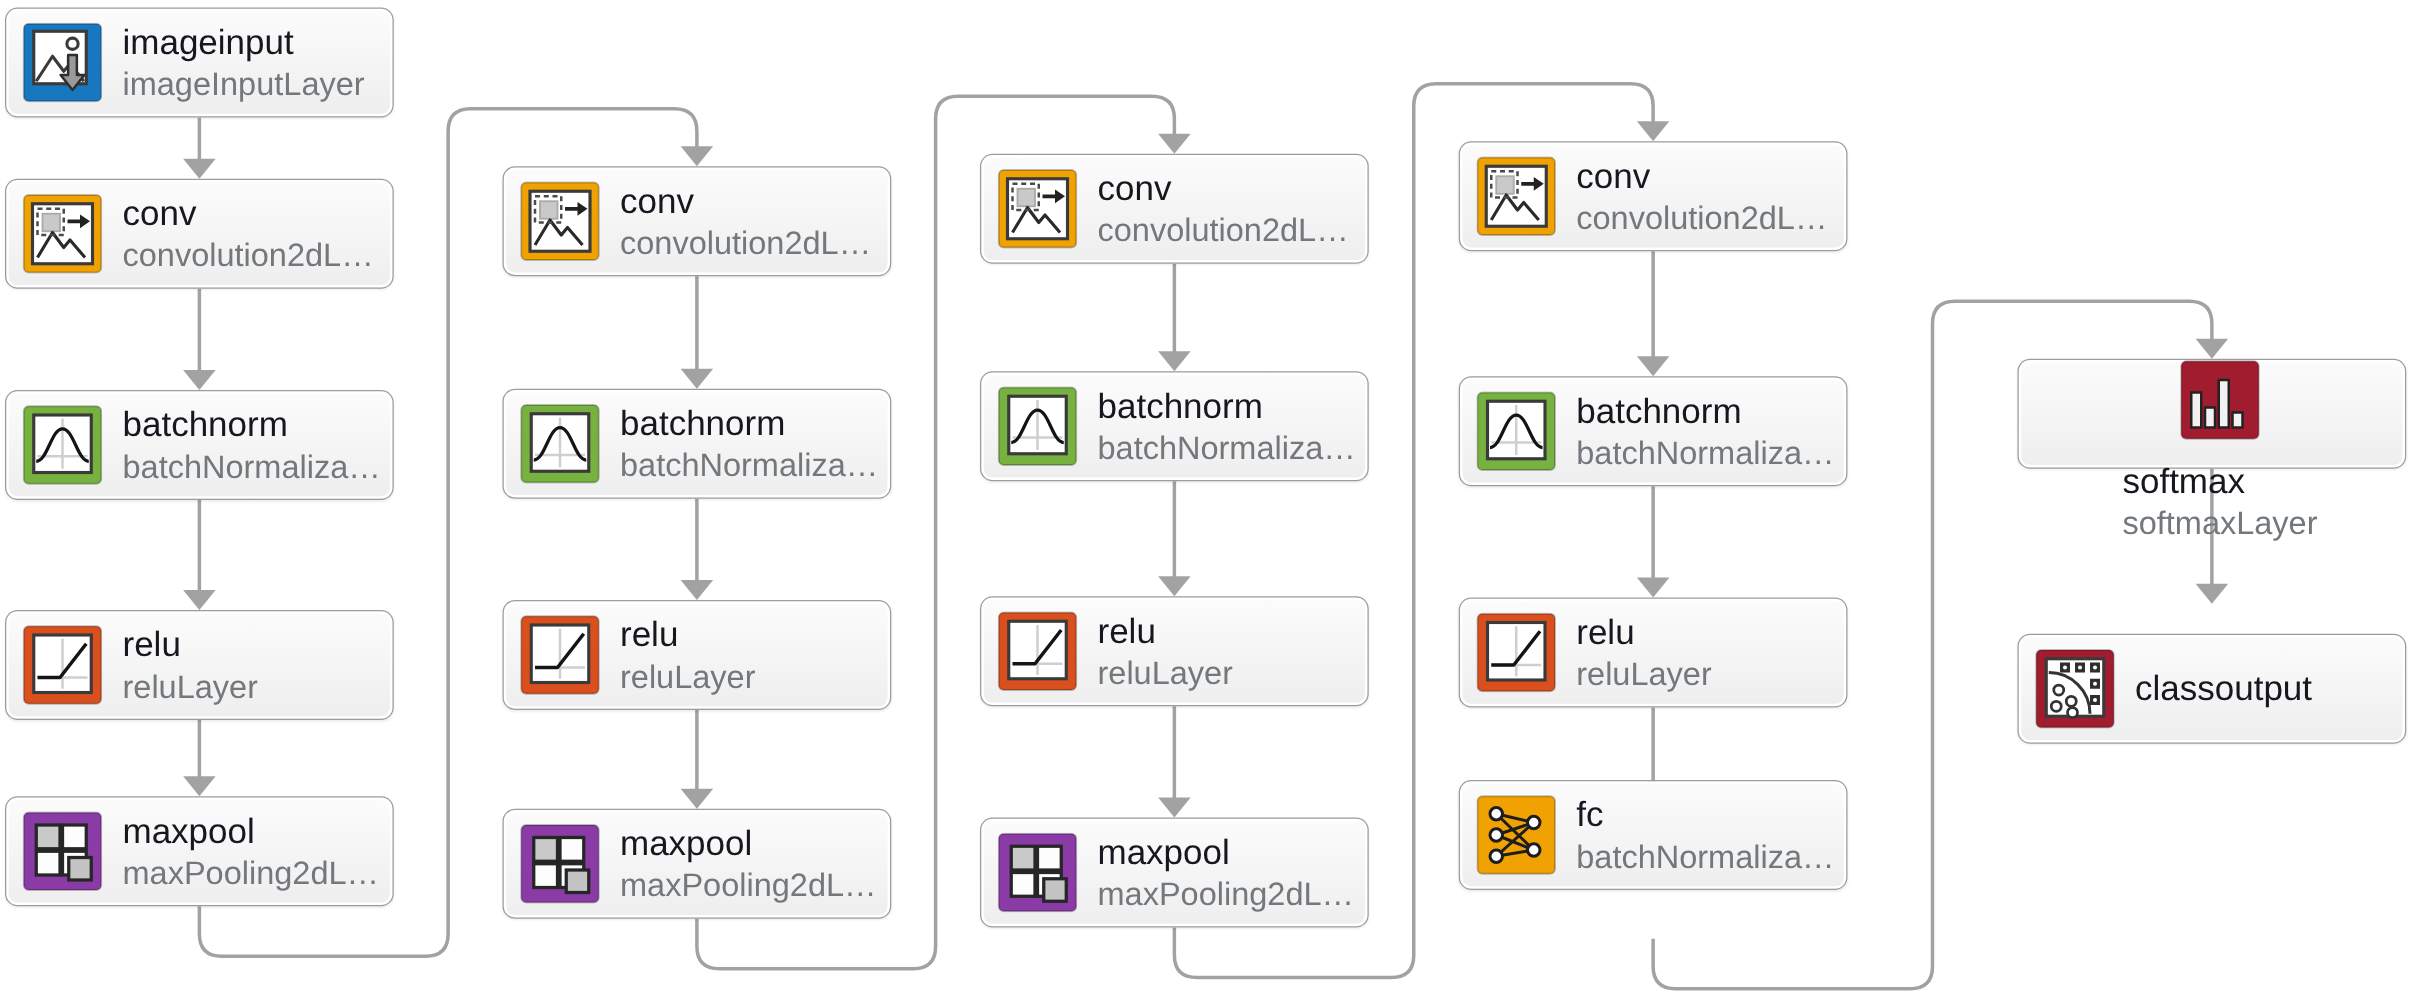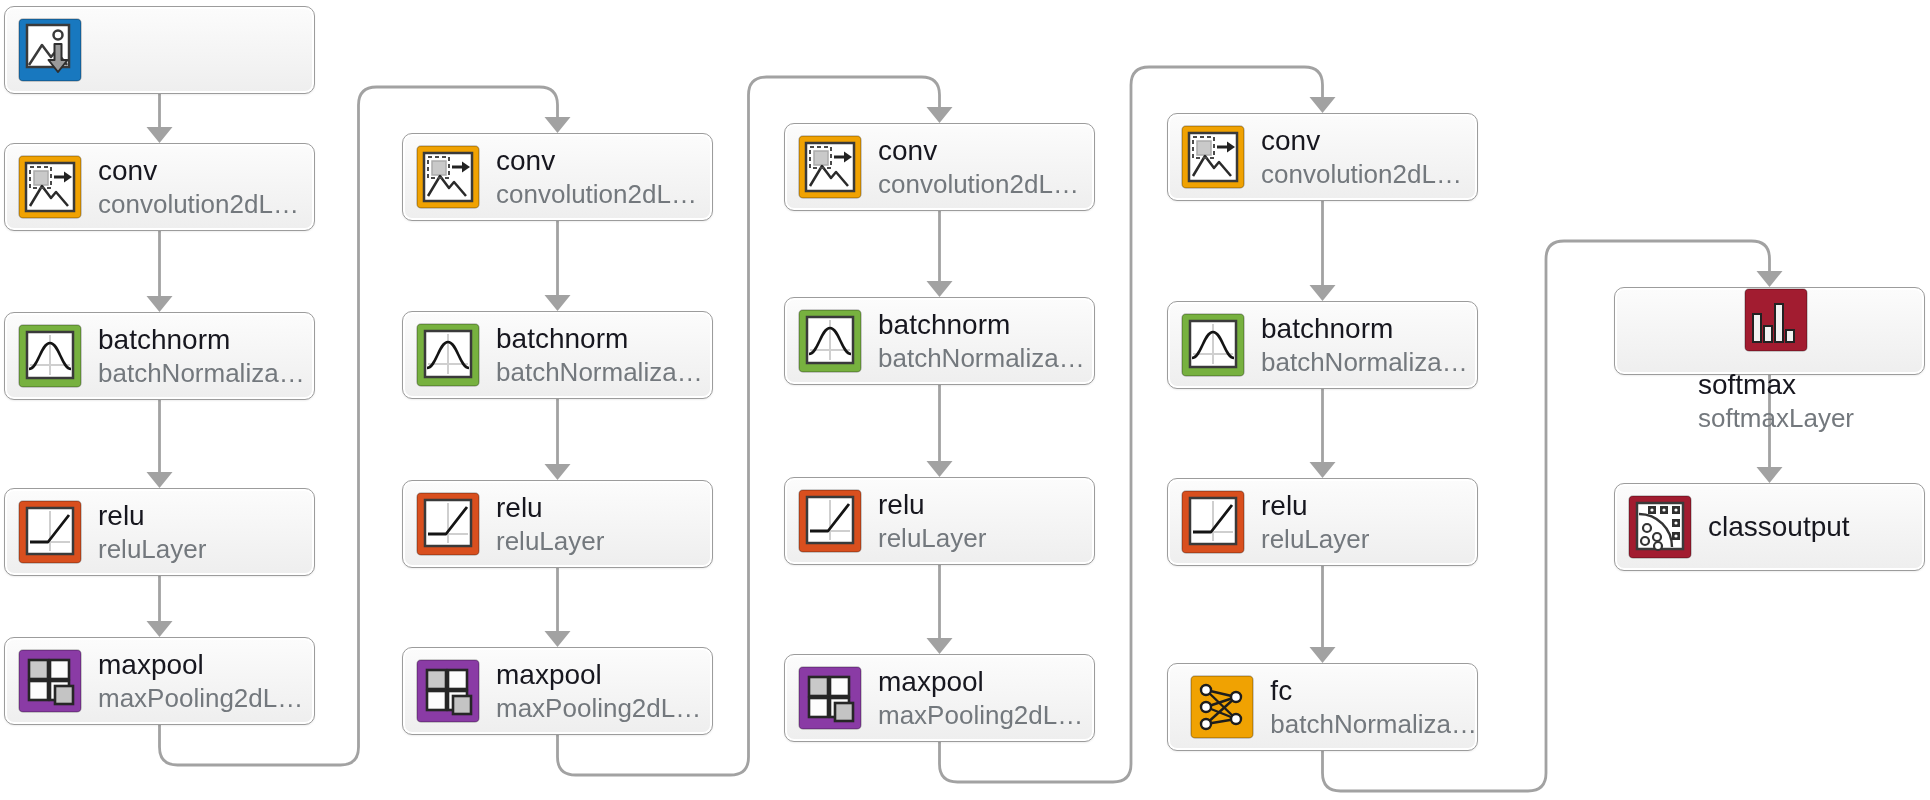--- a/index.html
+++ b/index.html
@@ -83,20 +83,24 @@
       <div class="node" style="left: 4px; top: 6px;">
     <span class="icon">
           <svg viewBox="0 0 64 64">
       <rect x="1" y="1" width="62" height="62" rx="4" fill="#1878bf" stroke="rgba(0,0,0,.25)" stroke-width="1.5"></rect>
       <rect x="9" y="7" width="42" height="42" fill="#fff" stroke="#3a3a3a" stroke-width="2.5"></rect>
       <circle cx="40" cy="17" r="4.5" fill="#fff" stroke="#3a3a3a" stroke-width="2.5"></circle>
       <path d="M11,47 L24,27 L33,39 L38,33 L49,47" fill="none" stroke="#3a3a3a" stroke-width="2.5" stroke-linejoin="round"></path>
       <path d="M36.5,26 H43.5 V42 H49.5 L40,54 L30.5,42 H36.5 Z" fill="#9a9a9a" stroke="#2e2e2e" stroke-width="2" stroke-linejoin="round"></path>
     </svg>
         </span>
+    <div class="labels">
+      <div class="title">imageinput</div>
+      <div class="subtitle">imageInputLayer</div>
+    </div>
   </div>
       <div class="node" style="left: 4px; top: 143px;">
     <span class="icon">
           <svg viewBox="0 0 64 64">
       <rect x="1" y="1" width="62" height="62" rx="4" fill="#f0a202" stroke="rgba(0,0,0,.25)" stroke-width="1.5"></rect>
       <rect x="8" y="8" width="48" height="48" fill="#fff" stroke="#3a3a3a" stroke-width="2.5"></rect>
       <rect x="16" y="16" width="14" height="14" fill="#c9c9c9" stroke="#ababab" stroke-width="1.5"></rect>
       <path d="M12,51 L24,31 L33,43 L38,37 L50,51" fill="none" stroke="#2a2a2a" stroke-width="2.5" stroke-linejoin="round"></path>
       <rect x="12" y="12" width="21" height="21" fill="none" stroke="#4a4a4a" stroke-width="2" stroke-dasharray="4 3"></rect>
       <line x1="36" y1="22" x2="47" y2="22" stroke="#222" stroke-width="3"></line>
@@ -326,21 +330,21 @@
       <line x1="32" y1="11" x2="32" y2="51" stroke="#cfcfcf" stroke-width="2"></line>
       <line x1="12" y1="42" x2="52" y2="42" stroke="#cfcfcf" stroke-width="2"></line>
       <path d="M12,42 H30 L51,15" fill="none" stroke="#141414" stroke-width="2.8" stroke-linejoin="round"></path>
     </svg>
         </span>
     <div class="labels">
       <div class="title">relu</div>
       <div class="subtitle">reluLayer</div>
     </div>
   </div>
-      <div class="node" style="left: 1167px; top: 663px; justify-content: flex-end;">
+      <div class="node" style="left: 1167px; top: 624px;">
     <span class="icon">
           <svg viewBox="0 0 64 64">
       <rect x="1" y="1" width="62" height="62" rx="4" fill="#f0a202" stroke="rgba(0,0,0,.25)" stroke-width="1.5"></rect>
       <g stroke="#1d1d1d" stroke-width="2.4">
         <line x1="16" y1="15" x2="46" y2="22"></line>
               <line x1="16" y1="15" x2="46" y2="44"></line>
         <line x1="16" y1="32" x2="46" y2="22"></line>
               <line x1="16" y1="32" x2="46" y2="44"></line>
         <line x1="16" y1="49" x2="46" y2="22"></line>
               <line x1="16" y1="49" x2="46" y2="44"></line>
@@ -369,21 +373,21 @@
         <rect x="31" y="16" width="8" height="38"></rect>
         <rect x="42" y="42" width="8" height="12"></rect>
       </g>
     </svg>
         </span>
     <div class="labels">
       <div class="title">softmax</div>
       <div class="subtitle">softmaxLayer</div>
     </div>
   </div>
-      <div class="node" style="left: 1614px; top: 483px; align-items: center;">
+      <div class="node" style="left: 1614px; top: 507px; align-items: center;">
     <span class="icon">
           <svg viewBox="0 0 64 64">
       <rect x="1" y="1" width="62" height="62" rx="4" fill="#a21c30" stroke="rgba(0,0,0,.25)" stroke-width="1.5"></rect>
       <rect x="9" y="8" width="46" height="46" fill="#fff" stroke="#3a3a3a" stroke-width="2.5"></rect>
       <path d="M11,19 A33,33 0 0 1 44,52" fill="none" stroke="#333" stroke-width="2.4"></path>
       <g fill="#fff" stroke="#333" stroke-width="2.2">
         <circle cx="19" cy="33" r="4"></circle>
               <circle cx="29" cy="42" r="4"></circle>
         <circle cx="17" cy="46" r="4"></circle>
               <circle cx="30" cy="51" r="4"></circle>

